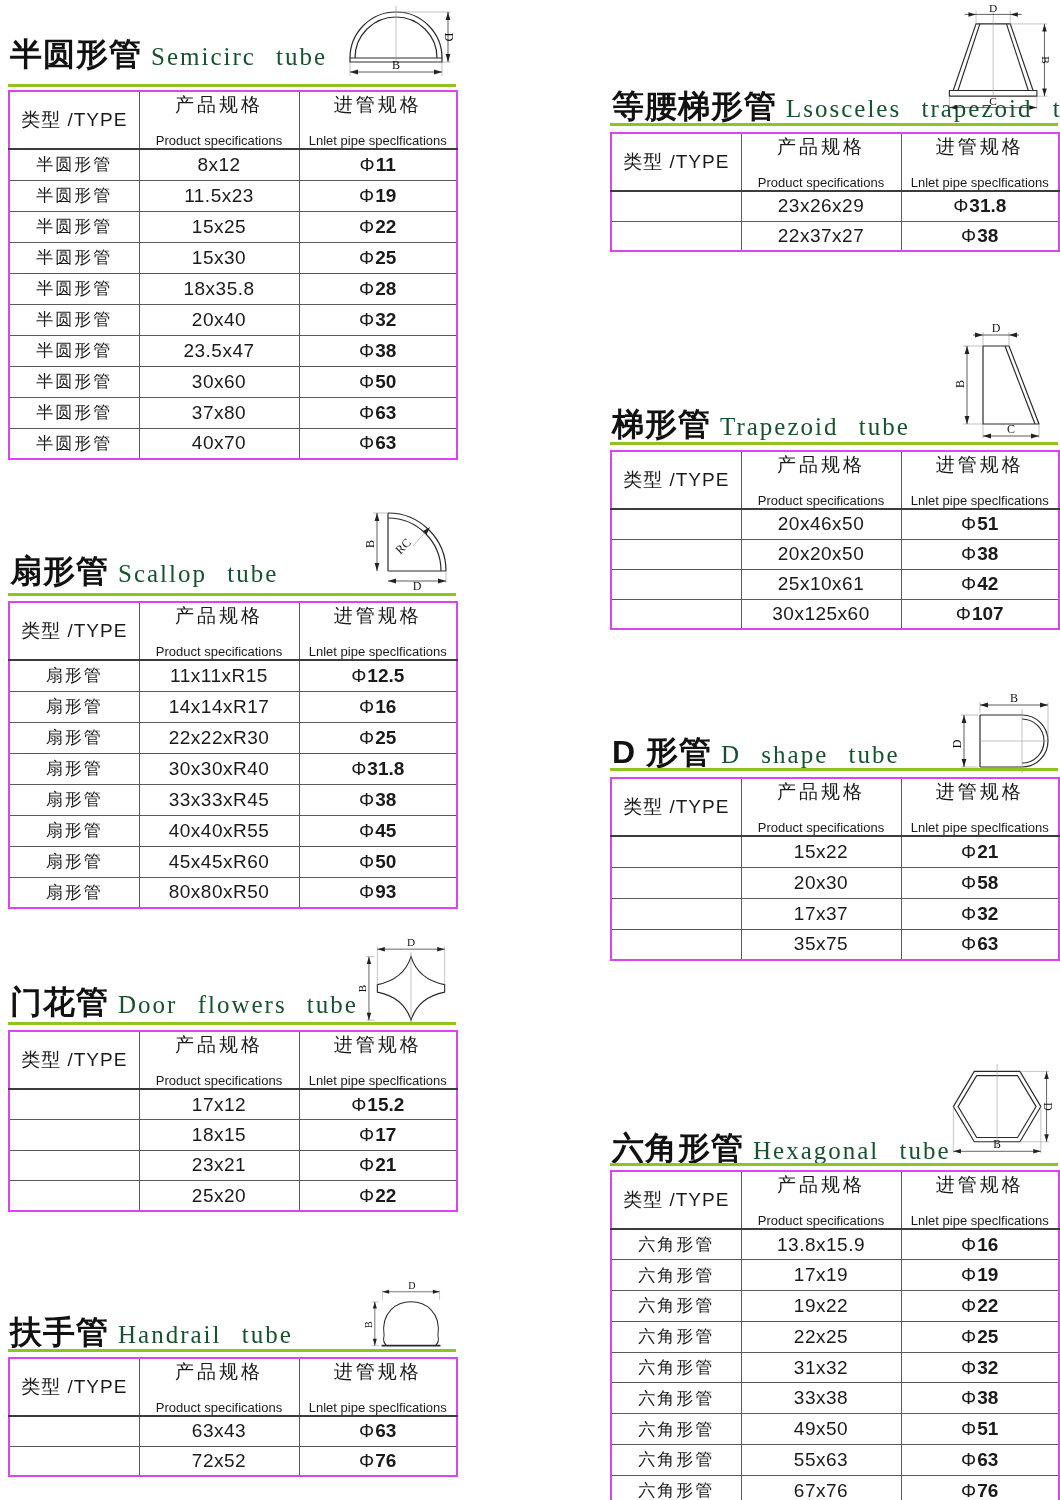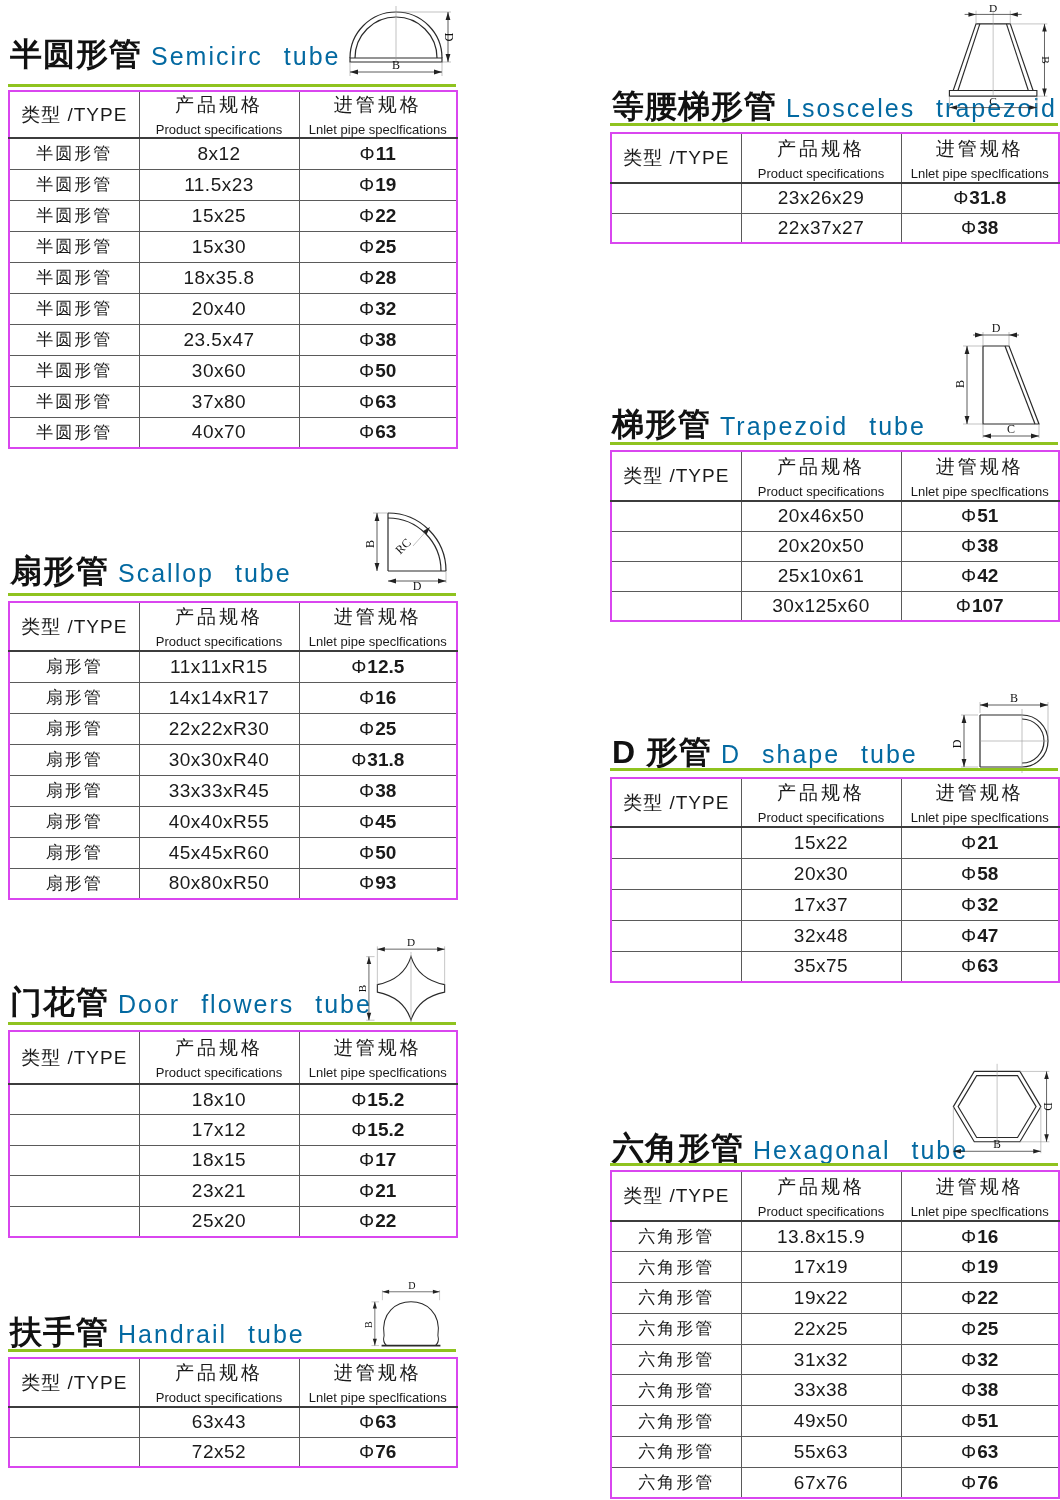--- a/index.html
+++ b/index.html
@@ -2,32 +2,32 @@
 <html lang="zh"><head>
 <meta charset="utf-8">
 <style>
   *{box-sizing:border-box;margin:0;padding:0}
   html,body{width:1060px;height:1500px}
   body{position:relative;background:#fff;overflow:hidden;
        font-family:"Liberation Sans",sans-serif;color:#1a1a1a}
   .section{position:absolute;width:450px}
   .sec-title{position:absolute;left:2px;white-space:nowrap;line-height:40px}
   .t-zh{font-size:32px;font-weight:700;letter-spacing:1px;color:#111}
-  .t-en{font-size:25px;font-family:Liberation Sans, sans-serif;font-weight:400;
-        letter-spacing:2px;word-spacing:12px;margin-left:9px;color:#0369a1}
+  .t-en{font-size:25px;font-family:Liberation Serif, serif;font-weight:400;
+        letter-spacing:2px;word-spacing:12px;margin-left:9px;color:#14532d}
   .gline{position:absolute;left:0;width:448px;height:3px;background:#8FC31F}
   .diagram{position:absolute}
   table{position:absolute;left:0;width:448px;border-collapse:collapse;
         table-layout:fixed;border:2px solid #d946ef}
   th,td{border:1px solid #5a5a5a;text-align:center;vertical-align:middle;padding:0}
   thead th{border-bottom:2px solid #3c3c3c;font-weight:400}
   .w1{width:130px}.w2{width:160px}.w3{width:158px}
   .th-type{font-size:19px;letter-spacing:1px}
   .hd-zh{display:block;font-size:19px;letter-spacing:3px}
-  .hd-en{display:block;font-size:13px;margin-top:4px;letter-spacing:0}
+  .hd-en{display:block;font-size:13px;margin-top:15px;letter-spacing:0}
   .c-type{font-size:17px;letter-spacing:2px}
   .c-spec{font-weight:400;font-size:19px;letter-spacing:0.5px}
   .c-inlet{font-size:19px}
   .c-inlet .phi{font-weight:400;margin-right:1px}
   .c-inlet .val{font-weight:700}
   
   #s0{left:8px;top:28px}   #s0 .sec-title{top:6px}  #s0 .gline{top:56px} #s0 table{top:62px}  #s0 thead th{height:47px} #s0 tbody td{height:31px}   #s0 .diagram{left:330px;top:-26px}
   #s1{left:8px;top:545px}  #s1 .sec-title{top:6px}  #s1 .gline{top:48px} #s1 table{top:56px}  #s1 thead th{height:49px} #s1 tbody td{height:31px}   #s1 .diagram{left:358px;top:-48px}
   #s2{left:8px;top:978px}  #s2 .sec-title{top:4px}  #s2 .gline{top:44px} #s2 table{top:52px}  #s2 thead th{height:53px} #s2 tbody td{height:30.5px} #s2 .diagram{left:350px;top:-41px}
   #s3{left:8px;top:1308px} #s3 .sec-title{top:4px}  #s3 .gline{top:41px} #s3 table{top:49px}  #s3 thead th{height:49px} #s3 tbody td{height:30px}   #s3 .diagram{left:352px;top:-28px}
@@ -290,25 +290,20 @@
           </th>
       <th>
             <span class="hd-zh">进管规格</span>
             <span class="hd-en">Lnlet pipe speclfications</span>
           </th>
     </tr>
       </thead>
     <tbody>
         <tr>
           <td class="c-type"></td>
-          <td class="c-spec">18x10</td>
-          <td class="c-inlet"><span class="phi">Φ</span><span class="val">15.2</span></td>
-        </tr>
-        <tr>
-          <td class="c-type"></td>
           <td class="c-spec">17x12</td>
           <td class="c-inlet"><span class="phi">Φ</span><span class="val">15.2</span></td>
         </tr>
         <tr>
           <td class="c-type"></td>
           <td class="c-spec">18x15</td>
           <td class="c-inlet"><span class="phi">Φ</span><span class="val">17</span></td>
         </tr>
         <tr>
           <td class="c-type"></td>
@@ -602,25 +597,20 @@
           <td class="c-spec">20x30</td>
           <td class="c-inlet"><span class="phi">Φ</span><span class="val">58</span></td>
         </tr>
         <tr>
           <td class="c-type"></td>
           <td class="c-spec">17x37</td>
           <td class="c-inlet"><span class="phi">Φ</span><span class="val">32</span></td>
         </tr>
         <tr>
           <td class="c-type"></td>
-          <td class="c-spec">32x48</td>
-          <td class="c-inlet"><span class="phi">Φ</span><span class="val">47</span></td>
-        </tr>
-        <tr>
-          <td class="c-type"></td>
           <td class="c-spec">35x75</td>
           <td class="c-inlet"><span class="phi">Φ</span><span class="val">63</span></td>
         </tr>
       </tbody>
   </table>
 </div>
 
 <div class="section" id="s7">
   <div class="sec-title">
     <span class="t-zh">六角形管</span><span class="t-en">Hexagonal tube</span>

